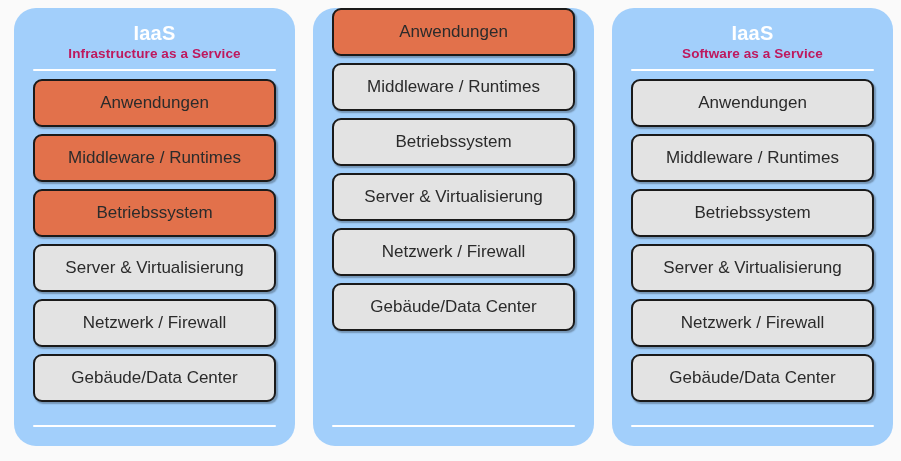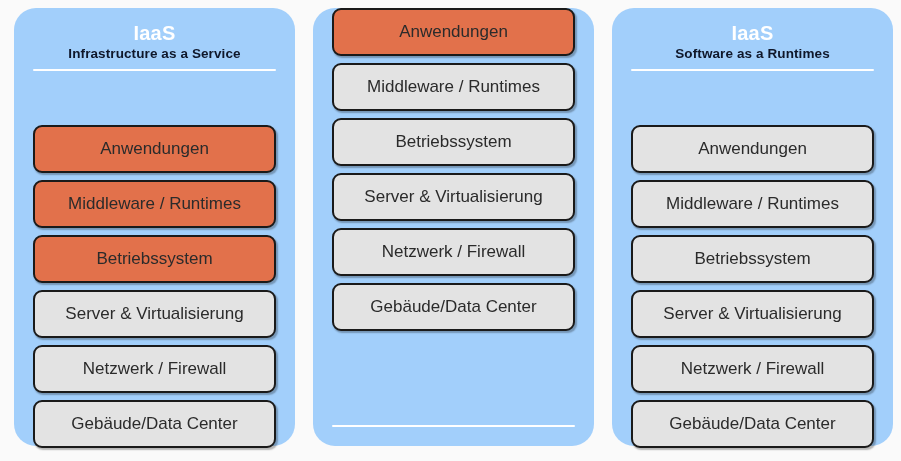--- a/index.html
+++ b/index.html
@@ -27,36 +27,35 @@
   .card {
     background: #a2cffb;
     border-radius: 22px;
     width: 281px;
     height: 438px;
     box-sizing: border-box;
     padding: 0 19px;
     display: flex;
     flex-direction: column;
     flex: 0 0 auto;
-    gap: 46px;
   }
   .card-header {
     padding-top: 14px;
     text-align: center;
     flex: 0 0 auto;
   }
   .card-title {
     color: #ffffff;
     font-size: 20px;
     font-weight: bold;
     line-height: 22px;
     letter-spacing: 0.2px;
   }
   .card-subtitle {
-    color: #0f172a;
+    color: #be185d;
     font-size: 13.5px;
     font-weight: bold;
     line-height: 20px;
     letter-spacing: 0.1px;
   }
   .divider {
     height: 2px;
     background: #ffffff;
     margin: 5px 0 8px 0;
     border-radius: 1px;
@@ -133,21 +132,21 @@
       <div class="layer provider">Gebäude/Data Center</div>
     </div>
     <div class="card-footer">
       <div class="divider-bottom"></div>
     </div>
   </div>
 
   <div class="card">
     <div class="card-header">
       <div class="card-title">IaaS</div>
-      <div class="card-subtitle">Software as a Runtimes</div>
+      <div class="card-subtitle">Software as a Service</div>
       <div class="divider"></div>
     </div>
     <div class="layers">
       <div class="layer provider">Anwendungen</div>
       <div class="layer provider">Middleware / Runtimes</div>
       <div class="layer provider">Betriebssystem</div>
       <div class="layer provider">Server &amp; Virtualisierung</div>
       <div class="layer provider">Netzwerk / Firewall</div>
       <div class="layer provider">Gebäude/Data Center</div>
     </div>

